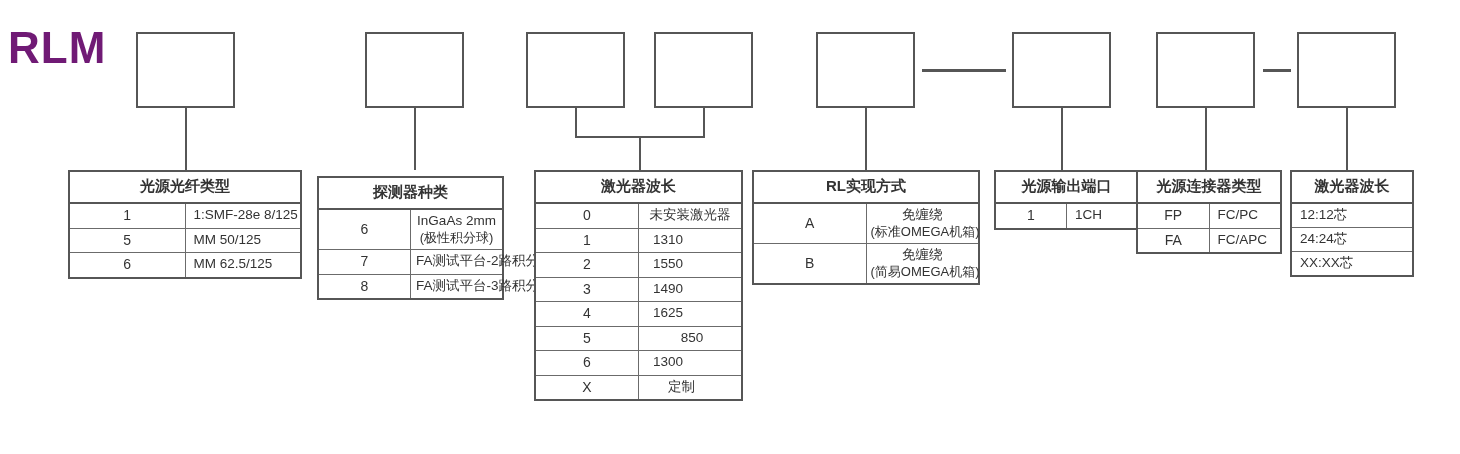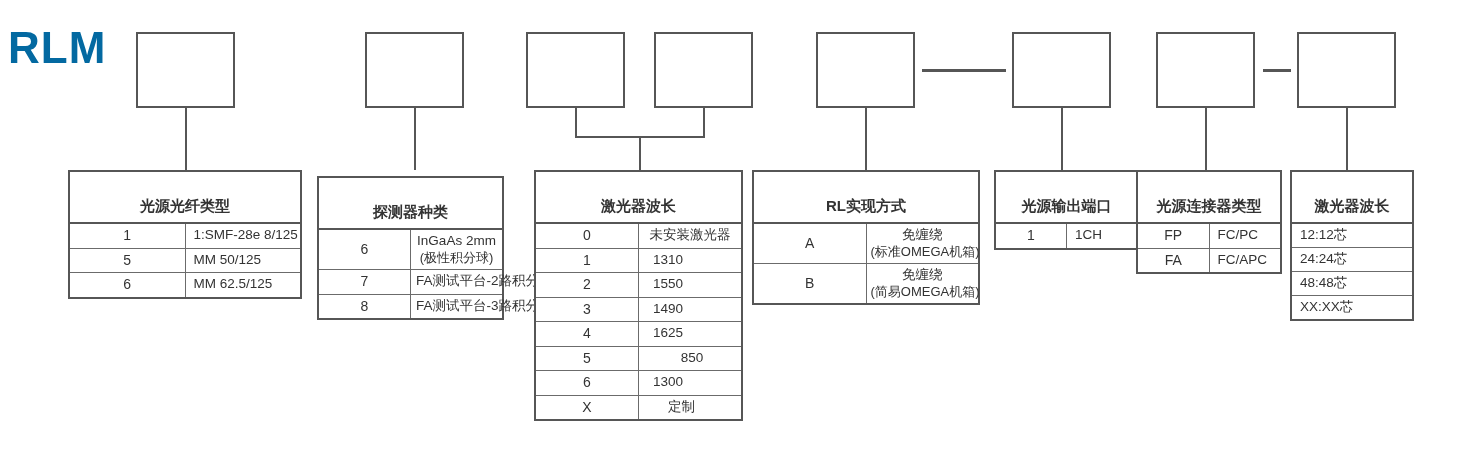--- a/index.html
+++ b/index.html
@@ -12,21 +12,21 @@
   }
   #canvas{position:relative;width:1460px;height:454px;}
 
   
   .model-title{
     position:absolute;
     left:8px;top:26px;
     font-size:44px;
     font-weight:bold;
     letter-spacing:1px;
-    color:#0369a1;
+    color:#701a75;
     line-height:1;
     white-space:nowrap;
   }
 
   
   .code-box{
     position:absolute;
     border:2px solid #565656;
     background:#fff;
     box-sizing:border-box;
@@ -42,21 +42,20 @@
     position:absolute;
     border:2px solid #565656;
     background:#fff;
     box-sizing:border-box;
     border-collapse:collapse;
   }
   .tbl table{
     border-collapse:collapse;
     width:100%;
     table-layout:fixed;
-    margin-top:20px;
   }
   .tbl th{
     font-size:15px;
     font-weight:bold;
     color:#333;
     text-align:center;
     padding:5px 2px 6px 2px;
     border-bottom:2px solid #565656;
     white-space:nowrap;
   }
@@ -279,22 +278,19 @@
           </tr>
       </thead>
       <tbody>
         <tr>
           <td class="desc">12:12芯</td>
         </tr>
         <tr>
           <td class="desc">24:24芯</td>
         </tr>
         <tr>
-          <td class="desc">48:48芯</td>
-        </tr>
-        <tr>
           <td class="desc">XX:XX芯</td>
         </tr>
       </tbody>
     </table>
   </div>
 
 </div>
 
 </body></html>

